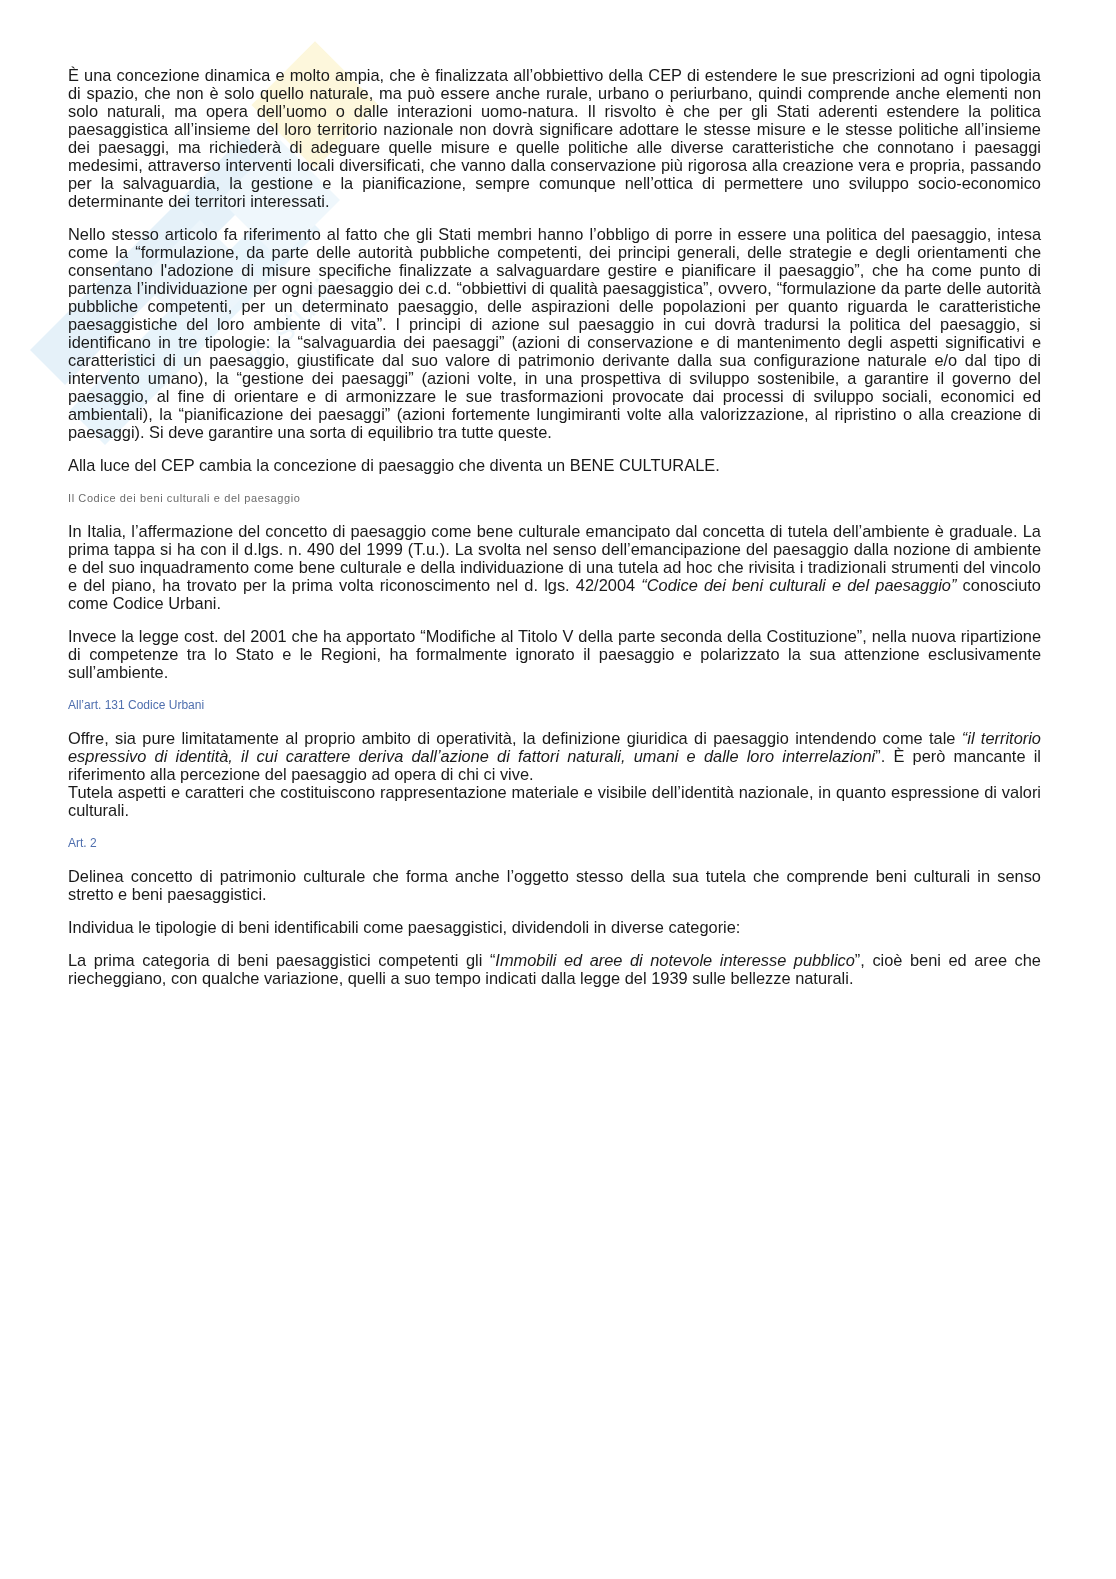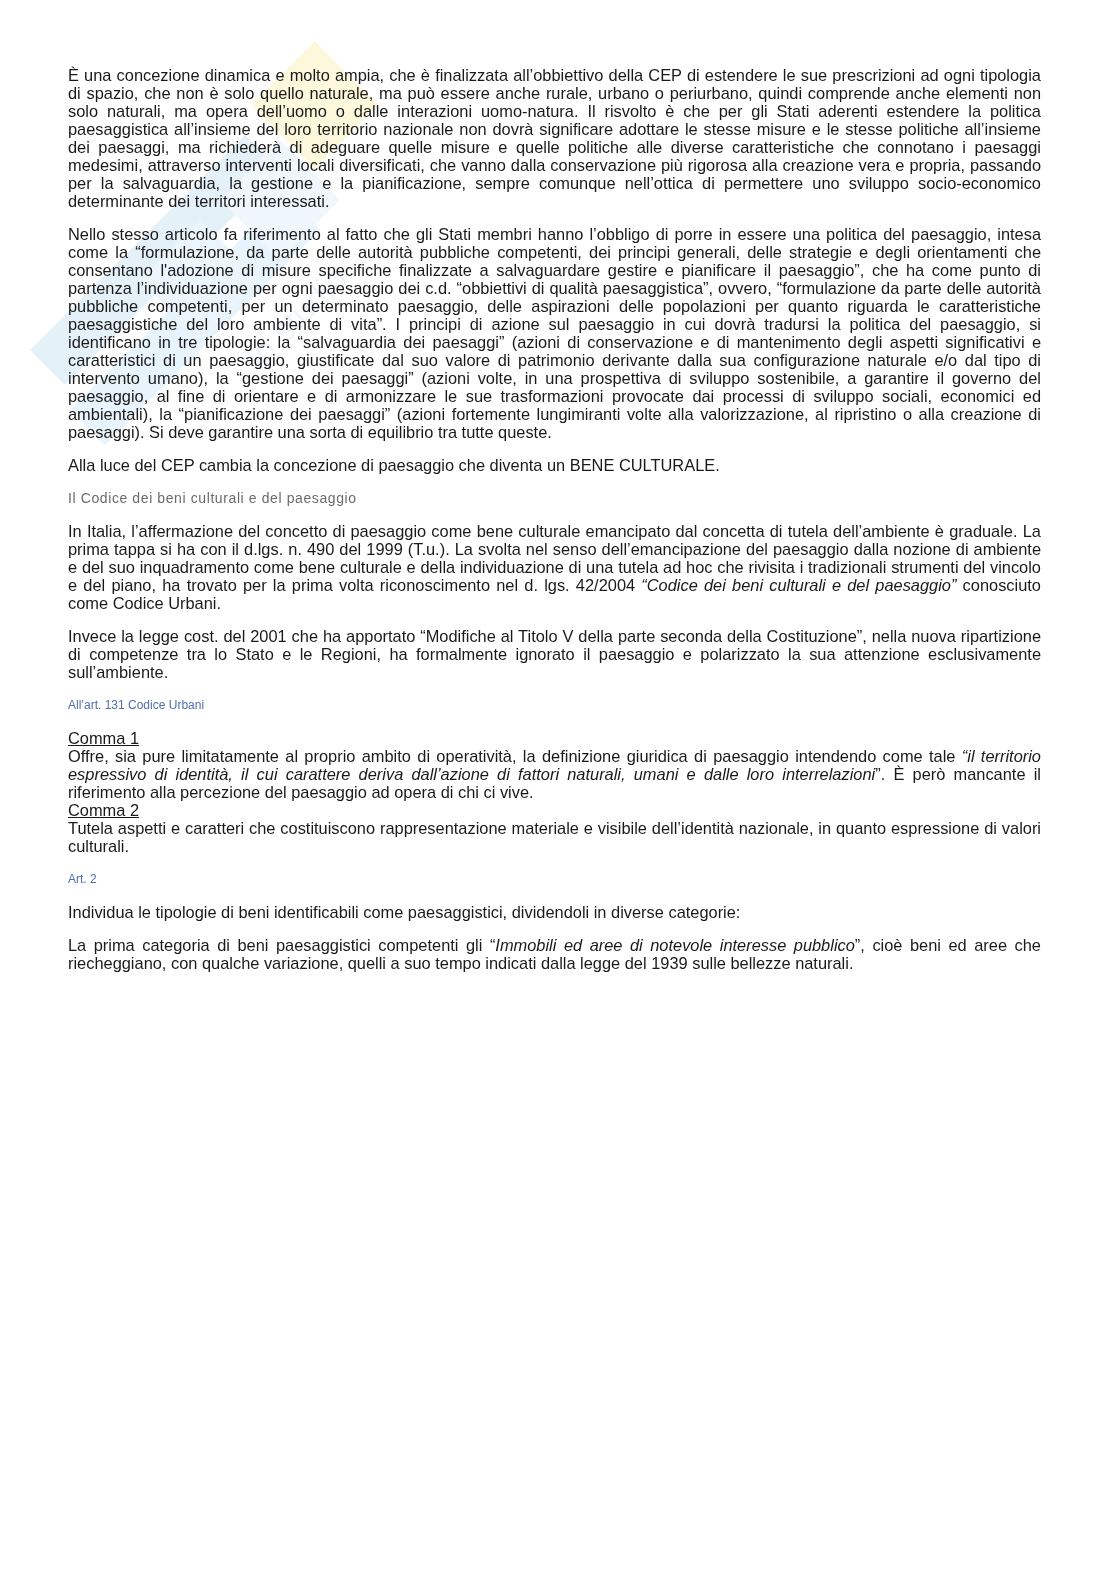--- a/index.html
+++ b/index.html
@@ -5,21 +5,21 @@
     html, body { margin: 0; padding: 0; background: #ffffff; }
     body { width: 1116px; height: 1579px; position: relative; overflow: hidden; }
     .watermark { position: absolute; left: 30px; top: 40px; width: 430px; height: 420px; pointer-events: none; z-index: 0; }
     .page {
       position: absolute; left: 68px; top: 66px; width: 973px;
       font-family: "Liberation Sans", sans-serif;
       font-size: 16.4px; line-height: 18px; color: #1a1a1a;
       z-index: 1;
     }
     .page p { margin: 0 0 15px 0; text-align: justify; }
-    .h-gray { color: #6b6b6b; letter-spacing: 0.6px; margin: 0 0 15px 0; font-size: 14px; }
+    .h-gray { color: #6b6b6b; letter-spacing: 0.6px; margin: 0 0 15px 0; font-size: 11px; }
     .h-blue { color: #4f6fae; margin: 0 0 15px 0; font-size: 12px; }
     .u { text-decoration: underline; }
     .block { margin-bottom: 15px; }
     .block p { margin: 0; text-align: justify; }
   </style>
 </head>
 <body>
 
 <svg class="watermark" viewBox="0 0 430 420" xmlns="http://www.w3.org/2000/svg">
   <g opacity="0.55">
@@ -41,28 +41,27 @@
 
   <p>
     <span>In Italia, l’affermazione del concetto di paesaggio come bene culturale emancipato dal concetta di tutela dell’ambiente è graduale. La prima tappa si ha con il d.lgs. n. 490 del 1999 (T.u.). La svolta nel senso dell’emancipazione del paesaggio dalla nozione di ambiente e del suo inquadramento come bene culturale e della individuazione di una tutela ad hoc che rivisita i tradizionali strumenti del vincolo e del piano, ha trovato per la prima volta riconoscimento nel d. lgs. 42/2004 </span><em>“Codice dei beni culturali e del paesaggio”</em><span> conosciuto come Codice Urbani.</span>
   </p>
 
   <p>Invece la legge cost. del 2001 che ha apportato “Modifiche al Titolo V della parte seconda della Costituzione”, nella nuova ripartizione di competenze tra lo Stato e le Regioni, ha formalmente ignorato il paesaggio e polarizzato la sua attenzione esclusivamente sull’ambiente.</p>
 
   <div class="h-blue">All’art. 131 Codice Urbani</div>
 
   <div class="block">
-    <p class="u">Comma 1</p>
     <p>
       <span>Offre, sia pure limitatamente al proprio ambito di operatività, la definizione giuridica di paesaggio intendendo come tale </span><em>“il territorio espressivo di identità, il cui carattere deriva dall’azione di fattori naturali, umani e dalle loro interrelazioni</em><span>”. È però mancante il riferimento alla percezione del paesaggio ad opera di chi ci vive.</span>
     </p>
-    <p class="u">Comma 2</p>
     <p>Tutela aspetti e caratteri che costituiscono rappresentazione materiale e visibile dell’identità nazionale, in quanto espressione di valori culturali.</p>
   </div>
 
   <div class="h-blue">Art. 2</div>
+  <p>Delinea concetto di patrimonio culturale che forma anche l’oggetto stesso della sua tutela che comprende beni culturali in senso stretto e beni paesaggistici.</p>
 
   <p>Individua le tipologie di beni identificabili come paesaggistici, dividendoli in diverse categorie:</p>
 
   <p>
     <span>La prima categoria di beni paesaggistici competenti gli “</span><em>Immobili ed aree di notevole interesse pubblico</em><span>”, cioè beni ed aree che riecheggiano, con qualche variazione, quelli a suo tempo indicati dalla legge del 1939 sulle bellezze naturali.</span>
   </p>
 </div>
 
 </body></html>

